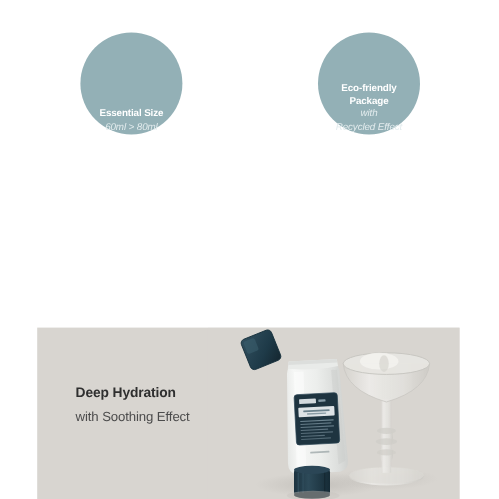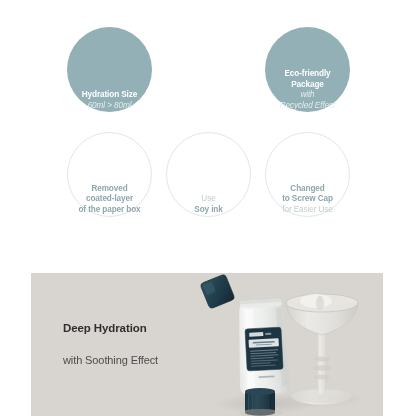--- a/index.html
+++ b/index.html
@@ -112,21 +112,21 @@
     left: 32px;
     top: 49px;
     z-index: 5;
   }
   .hero-title {
     display: block;
     font-size: 11.5px;
     font-weight: bold;
     color: #2f2f2f;
     letter-spacing: -0.1px;
-    margin-bottom: 20px;
+    margin-bottom: 8px;
   }
   .hero-sub {
     display: block;
     font-size: 11px;
     font-weight: normal;
     color: #4c4c4c;
     letter-spacing: -0.1px;
   }
 
   .hero-photo {
@@ -141,54 +141,34 @@
 </head>
 <body>
 
 <div class="page">
 
   <div class="circles-area">
 
     <div class="circle-row row-top">
 
       <div class="circle filled">
-        <span class="c-line t-strong-white">Hydration Size</span>
+        <span class="c-line t-strong-white">Essential Size</span>
         <span class="c-line t-light-white">60ml &gt; 80ml</span>
       </div>
 
 
       <div class="circle filled">
         <span class="c-line t-strong-white">Eco-friendly</span>
         <span class="c-line t-strong-white">Package</span>
         <span class="c-line t-light-white">with</span>
         <span class="c-line t-light-white">Recycled Effect</span>
       </div>
 
     </div>
 
-    <div class="circle-row row-bottom">
-
-      <div class="circle outlined">
-        <span class="c-line t-strong-blue">Removed</span>
-        <span class="c-line t-strong-blue">coated-layer</span>
-        <span class="c-line t-strong-blue">of the paper box</span>
-      </div>
-
-      <div class="circle outlined">
-        <span class="c-line t-light-gray">Use</span>
-        <span class="c-line t-strong-blue">Soy ink</span>
-      </div>
-
-      <div class="circle outlined">
-        <span class="c-line t-strong-blue">Changed</span>
-        <span class="c-line t-strong-blue">to Screw Cap</span>
-        <span class="c-line t-light-gray">for Easier Use</span>
-      </div>
-
-    </div>
 
   </div>
 
   <div class="hero">
 
     <div class="hero-text">
       <span class="hero-title">Deep Hydration</span>
       <span class="hero-sub">with Soothing Effect</span>
     </div>
 

